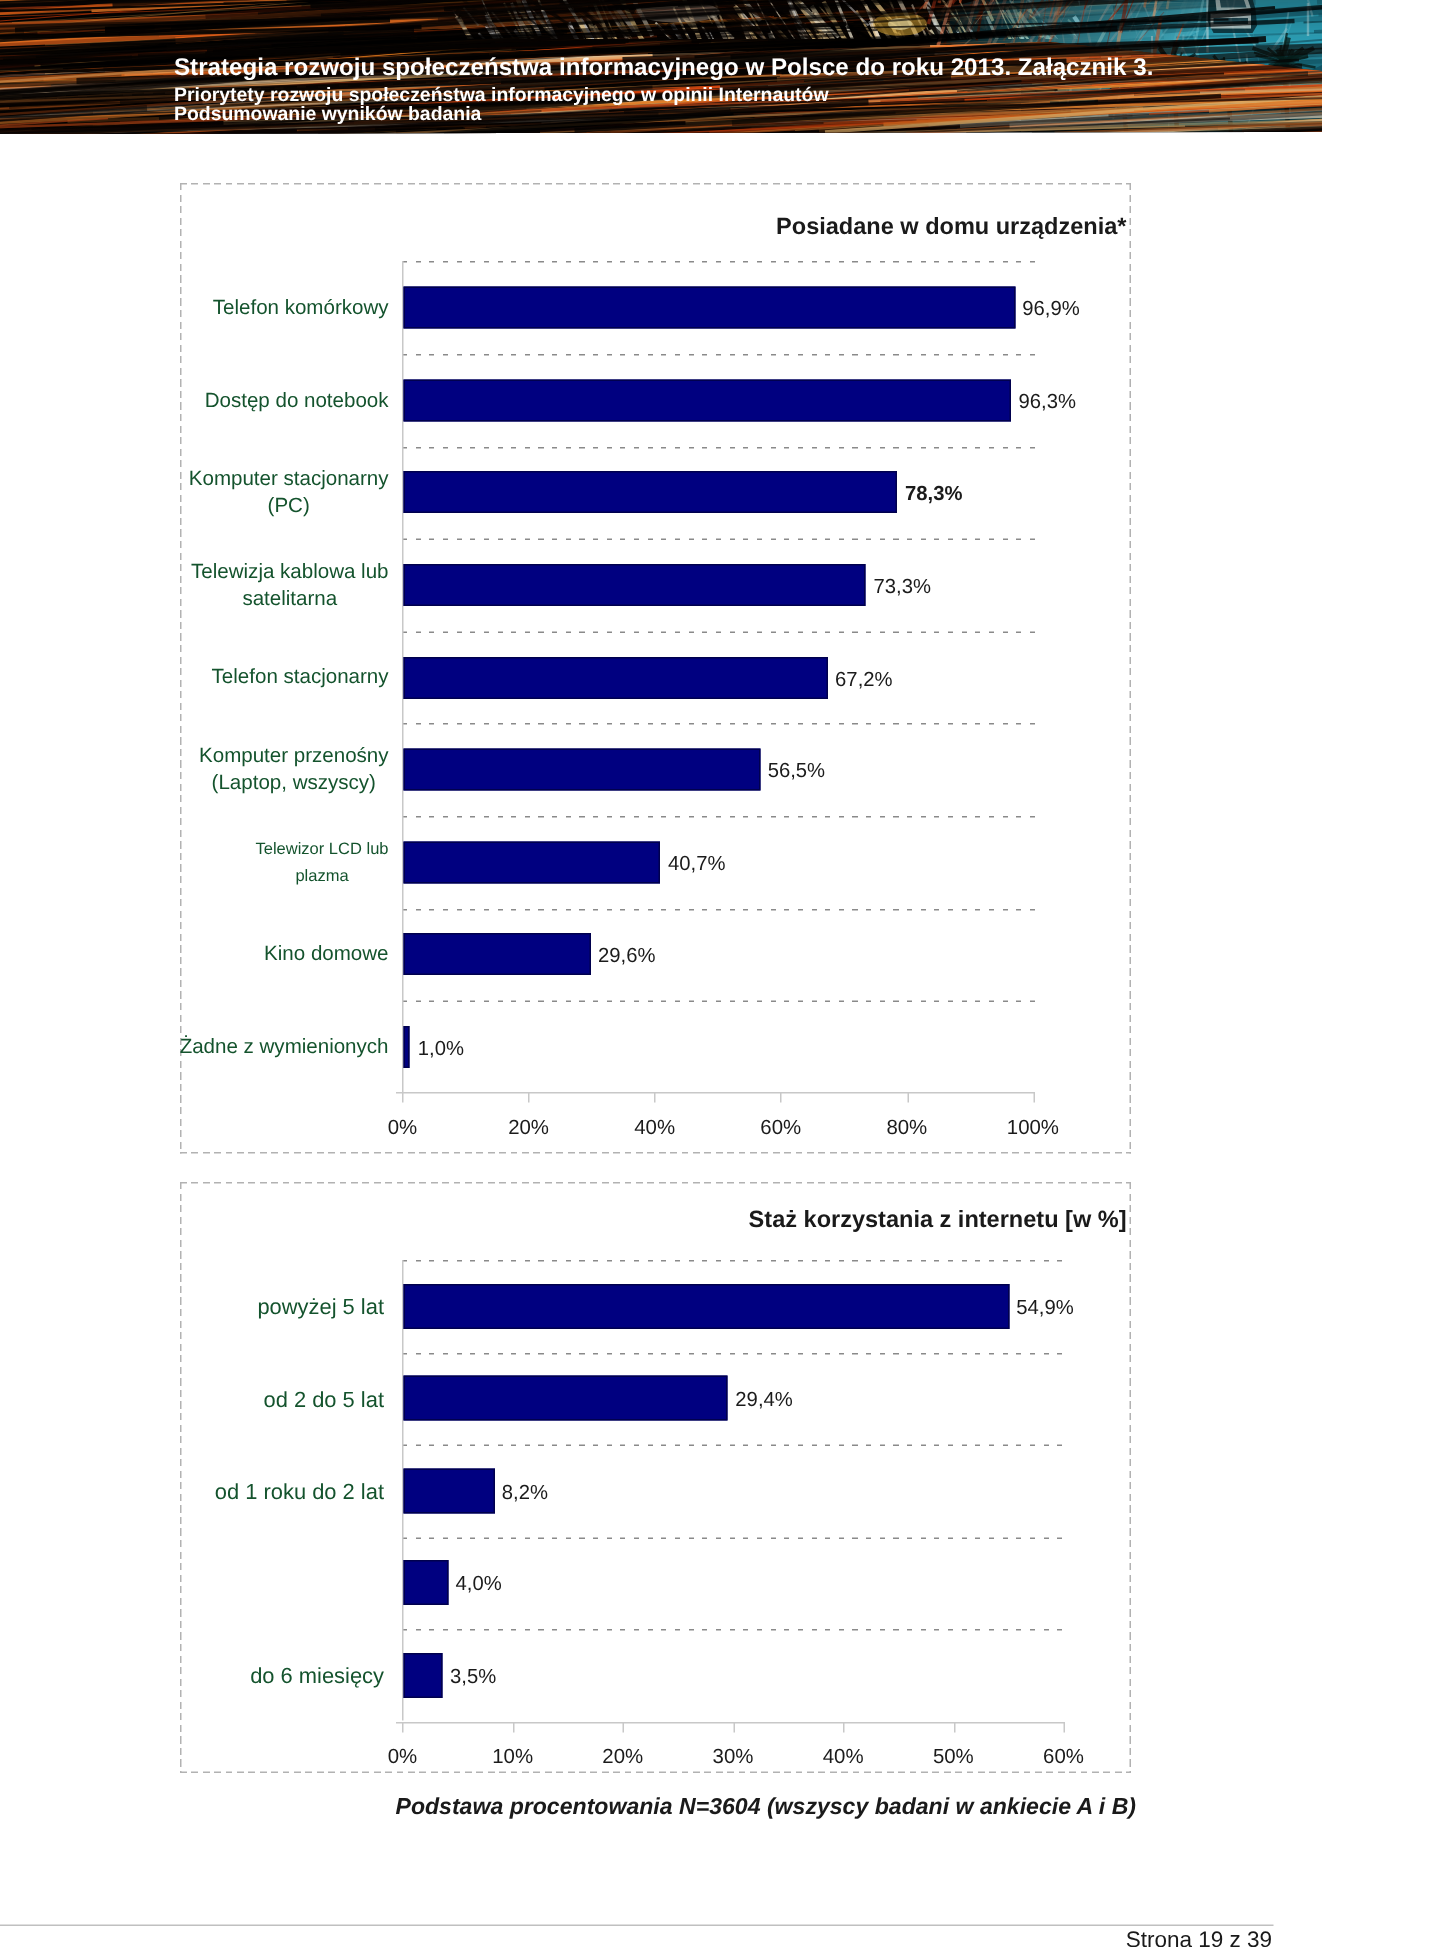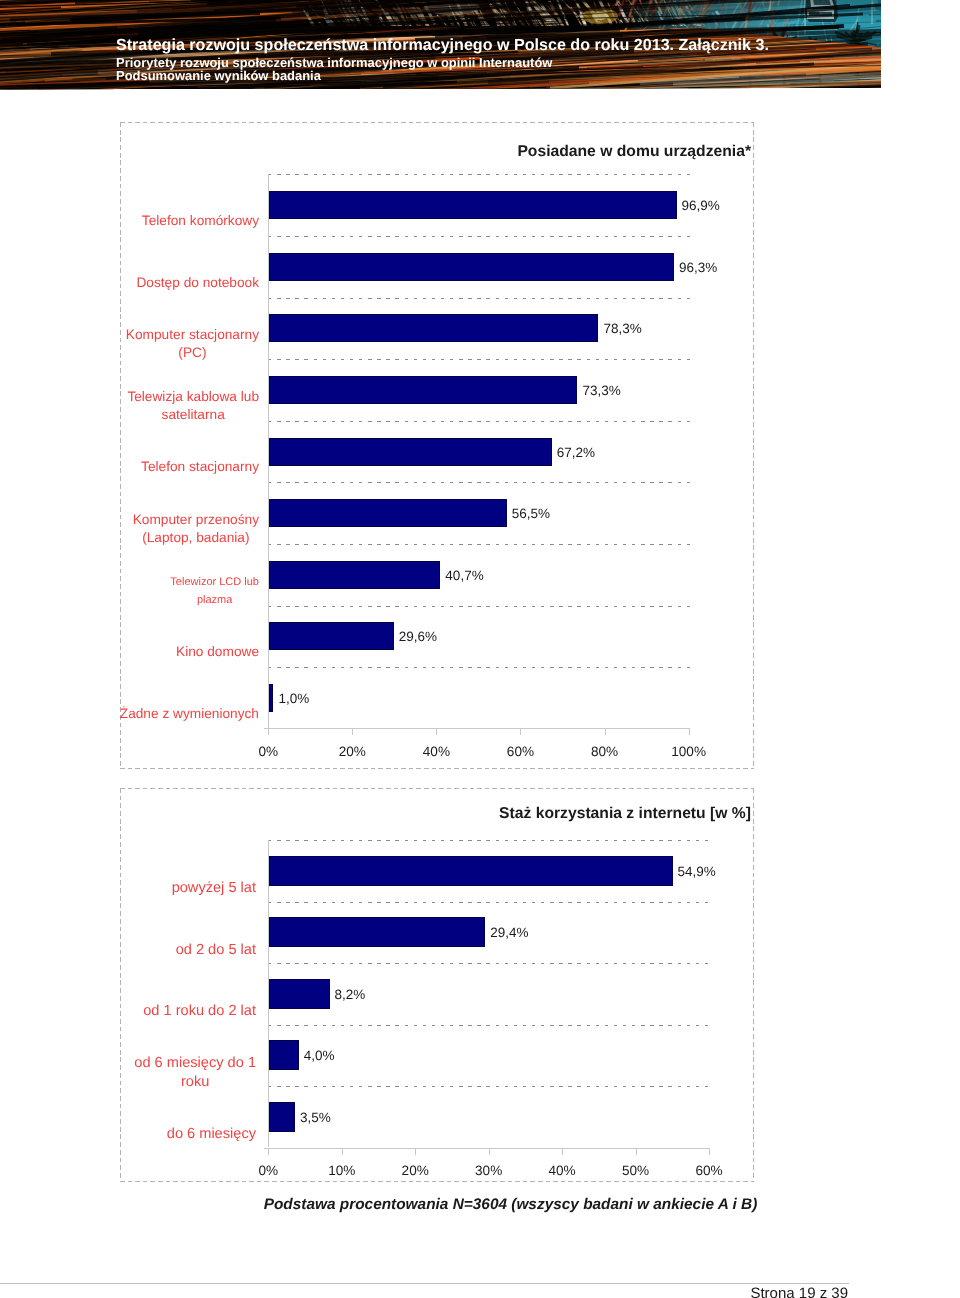--- a/index.html
+++ b/index.html
@@ -22,21 +22,21 @@
   .chart-border>i{position:absolute;display:block;}
   .cb-t,.cb-b{left:0;right:0;height:1px;background-image:repeating-linear-gradient(to right,#b2b2b2 0px,#b2b2b2 4.6px,transparent 4.6px,transparent 7.6px);}
   .cb-l,.cb-r{top:0;bottom:0;width:1px;background-image:repeating-linear-gradient(to bottom,#b2b2b2 0px,#b2b2b2 4.8px,transparent 4.8px,transparent 7.7px);}
   .cb-t{top:0}.cb-b{bottom:0}.cb-l{left:0}.cb-r{right:0}
   .chart-title{position:absolute;left:-2.5px;width:100%;text-align:right;font-size:15.7px;font-weight:bold;color:#1a1a1a;letter-spacing:0;line-height:16px;}
   .gridline{position:absolute;height:1px;background-image:repeating-linear-gradient(to right,#8a8a8a 0px,#8a8a8a 3.4px,transparent 3.4px,transparent 9.1px);}
   .axis-v{position:absolute;width:1px;background:#c8c8c8;}
   .axis-h{position:absolute;height:1px;background:#c8c8c8;}
   .tick{position:absolute;width:1px;height:7px;background:#c8c8c8;}
   .bar{position:absolute;background:#000080;border:1px solid #00004d;box-sizing:border-box;}
-  .catlabel{position:absolute;text-align:right;font-size:13.7px;color:#ef4444;line-height:18px;letter-spacing:0;margin-top:16px;}
+  .catlabel{position:absolute;text-align:right;font-size:13.7px;color:#14532d;line-height:18px;letter-spacing:0;}
   .catlabel > span{display:inline-block;text-align:center;}
   .vallabel{position:absolute;font-size:13.5px;line-height:16px;color:#1b1b1b;letter-spacing:0;white-space:nowrap;}
   .xticklabel{position:absolute;text-align:center;font-size:13.6px;color:#1b1b1b;letter-spacing:0;}
 
   .note{position:absolute;left:0;top:1196px;width:1021px;text-align:center;font-size:15.4px;font-style:italic;font-weight:bold;color:#1a1a1a;letter-spacing:0;}
   .footer-rule{position:absolute;left:0;top:1283px;width:849px;height:1px;background:#c0c0c0;}
   .footer-text{position:absolute;left:0;top:1284.5px;width:848px;text-align:right;font-size:15px;color:#1a1a1a;}
 </style>
 </head>
 <body>
@@ -1593,29 +1593,29 @@
         <div class="tick" style="left: 569.1px; top: 606.3px;"></div>
         <div class="xticklabel" style="left: 539.1px; width: 60px; top: 622px;">100%</div>
         <div class="bar" style="left: 149.8px; top: 69.6px; width: 407.271px; height: 28px; background: rgb(0, 0, 128);"></div>
         <div class="catlabel" style="left: -2.5px; width: 142px; font-size: 13.7px; line-height: 18px; top: 74.4px;"><span><span>Telefon komórkowy</span></span></div>
         <div class="vallabel" style="left: 562.071px; top: 76.6px;">96,9%</div>
         <div class="bar" style="left: 149.8px; top: 131.2px; width: 404.749px; height: 28px; background: rgb(0, 0, 128);"></div>
         <div class="catlabel" style="left: -2.5px; width: 142px; font-size: 13.7px; line-height: 18px; top: 136px;"><span><span>Dostęp do notebook</span></span></div>
         <div class="vallabel" style="left: 559.549px; top: 138.2px;">96,3%</div>
         <div class="bar" style="left: 149.8px; top: 192.8px; width: 329.095px; height: 28px; background: rgb(0, 0, 128);"></div>
         <div class="catlabel" style="left: -2.5px; width: 142px; font-size: 13.7px; line-height: 18px; top: 188.6px;"><span><span>Komputer stacjonarny</span><br><span>(PC)</span></span></div>
-        <div class="vallabel" style="left: 483.895px; top: 199.8px;">78,3%</div>
+        <div class="vallabel" style="left: 483.895px; top: 199.8px; font-weight: bold;">78,3%</div>
         <div class="bar" style="left: 149.8px; top: 254.4px; width: 308.08px; height: 28px; background: rgb(0, 0, 128);"></div>
         <div class="catlabel" style="left: -2.5px; width: 142px; font-size: 13.7px; line-height: 18px; top: 250.2px;"><span><span>Telewizja kablowa lub</span><br><span>satelitarna</span></span></div>
         <div class="vallabel" style="left: 462.88px; top: 261.4px;">73,3%</div>
         <div class="bar" style="left: 149.8px; top: 316px; width: 282.442px; height: 28px; background: rgb(0, 0, 128);"></div>
         <div class="catlabel" style="left: -2.5px; width: 142px; font-size: 13.7px; line-height: 18px; top: 320.8px;"><span><span>Telefon stacjonarny</span></span></div>
         <div class="vallabel" style="left: 437.242px; top: 323px;">67,2%</div>
         <div class="bar" style="left: 149.8px; top: 377.6px; width: 237.469px; height: 28px; background: rgb(0, 0, 128);"></div>
-        <div class="catlabel" style="left: -2.5px; width: 142px; font-size: 13.7px; line-height: 18px; top: 373.4px;"><span><span>Komputer przenośny</span><br><span>(Laptop, badania)</span></span></div>
+        <div class="catlabel" style="left: -2.5px; width: 142px; font-size: 13.7px; line-height: 18px; top: 373.4px;"><span><span>Komputer przenośny</span><br><span>(Laptop, wszyscy)</span></span></div>
         <div class="vallabel" style="left: 392.269px; top: 384.6px;">56,5%</div>
         <div class="bar" style="left: 149.8px; top: 439.2px; width: 171.062px; height: 28px; background: rgb(0, 0, 128);"></div>
         <div class="catlabel" style="left: -2.5px; width: 142px; font-size: 11px; line-height: 18px; top: 435px;"><span><span>Telewizor LCD lub</span><br><span>plazma</span></span></div>
         <div class="vallabel" style="left: 325.862px; top: 446.2px;">40,7%</div>
         <div class="bar" style="left: 149.8px; top: 500.8px; width: 124.409px; height: 28px; background: rgb(0, 0, 128);"></div>
         <div class="catlabel" style="left: -2.5px; width: 142px; font-size: 13.7px; line-height: 18px; top: 505.6px;"><span><span>Kino domowe</span></span></div>
         <div class="vallabel" style="left: 279.209px; top: 507.8px;">29,6%</div>
         <div class="bar" style="left: 149.8px; top: 562.4px; width: 4.203px; height: 28px; background: rgb(0, 0, 128);"></div>
         <div class="catlabel" style="left: -2.5px; width: 142px; font-size: 13.7px; line-height: 18px; top: 567.2px;"><span><span>Żadne z wymienionych</span></span></div>
         <div class="vallabel" style="left: 159.003px; top: 569.4px;">1,0%</div>
@@ -1652,21 +1652,20 @@
         <div class="bar" style="left: 149.8px; top: 68.025px; width: 403.24px; height: 29.8px; background: rgb(0, 0, 128);"></div>
         <div class="catlabel" style="left: -6.5px; width: 143px; font-size: 14.6px; line-height: 18.5px; top: 75.275px;"><span><span>powyżej 5 lat</span></span></div>
         <div class="vallabel" style="left: 558.04px; top: 75.925px;">54,9%</div>
         <div class="bar" style="left: 149.8px; top: 129.475px; width: 215.943px; height: 29.8px; background: rgb(0, 0, 128);"></div>
         <div class="catlabel" style="left: -6.5px; width: 143px; font-size: 14.6px; line-height: 18.5px; top: 136.725px;"><span><span>od 2 do 5 lat</span></span></div>
         <div class="vallabel" style="left: 370.743px; top: 137.375px;">29,4%</div>
         <div class="bar" style="left: 149.8px; top: 190.925px; width: 60.229px; height: 29.8px; background: rgb(0, 0, 128);"></div>
         <div class="catlabel" style="left: -6.5px; width: 143px; font-size: 14.6px; line-height: 18.5px; top: 198.175px;"><span><span>od 1 roku do 2 lat</span></span></div>
         <div class="vallabel" style="left: 215.029px; top: 198.825px;">8,2%</div>
         <div class="bar" style="left: 149.8px; top: 252.375px; width: 29.38px; height: 29.8px; background: rgb(0, 0, 128);"></div>
-        <div class="catlabel" style="left: -6.5px; width: 143px; font-size: 14.6px; line-height: 18.5px; top: 250.375px;"><span><span>od 6 miesięcy do 1</span><br><span>roku</span></span></div>
         <div class="vallabel" style="left: 184.18px; top: 260.275px;">4,0%</div>
         <div class="bar" style="left: 149.8px; top: 313.825px; width: 25.7075px; height: 29.8px; background: rgb(0, 0, 128);"></div>
         <div class="catlabel" style="left: -6.5px; width: 143px; font-size: 14.6px; line-height: 18.5px; top: 321.075px;"><span><span>do 6 miesięcy</span></span></div>
         <div class="vallabel" style="left: 180.507px; top: 321.725px;">3,5%</div>
       </div>
     </div>
 
   <div class="note">Podstawa procentowania N=3604 (wszyscy badani w ankiecie A i B)</div>
   <div class="footer-rule"></div>
   <div class="footer-text">Strona 19 z 39</div>

